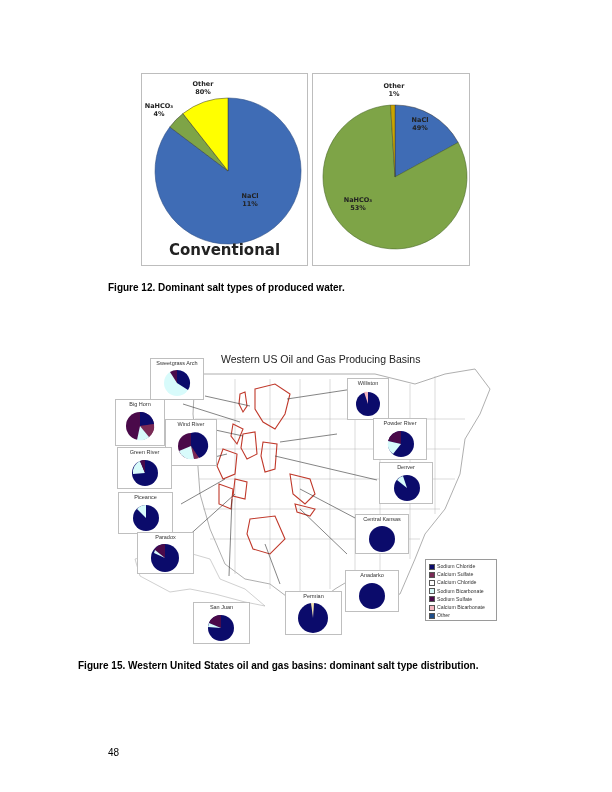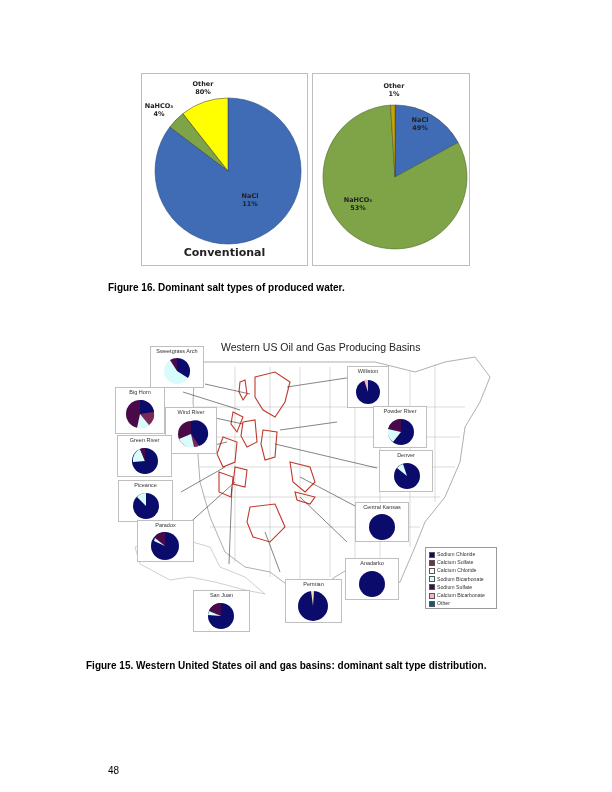--- a/index.html
+++ b/index.html
@@ -1,22 +1,22 @@
 <!DOCTYPE html>
 <html><head>
 <meta charset="utf-8">
 <style>
   html,body{margin:0;padding:0;background:#fff;}
   body{width:612px;height:792px;position:relative;overflow:hidden;font-family:"Liberation Sans",sans-serif;color:#000;}
   .chartbox{position:absolute;border:1px solid #bdbdbd;background:#fff;}
-  .chart-title{position:absolute;left:0;right:0;bottom:6px;text-align:center;font-weight:bold;font-size:11px;color:#222;font-family:"DejaVu Sans",sans-serif;}
+  .chart-title{position:absolute;left:0;right:0;bottom:6px;text-align:center;font-weight:bold;font-size:15px;color:#222;font-family:"DejaVu Sans",sans-serif;}
   .lbl{position:absolute;font-size:6.5px;font-weight:bold;text-align:center;line-height:8px;color:#222;font-family:"DejaVu Sans",sans-serif;}
   .caption{position:absolute;font-weight:bold;font-size:10px;}
-  .pagenum{position:absolute;font-size:10px;margin-top:18px;}
-  .mapwrap{position:absolute;left:115px;top:332px;width:385px;height:300px;}
+  .pagenum{position:absolute;font-size:10px;}
+  .mapwrap{position:absolute;left:115px;top:344px;width:385px;height:300px;}
   .map-title{position:absolute;left:106px;top:9px;font-size:10.5px;color:#222;}
   .basin{position:absolute;border:1px solid #bfbfbf;background:#fff;}
   .basin-name{position:absolute;left:0;right:0;top:1px;text-align:center;font-size:5.5px;color:#333;}
   .legend{position:absolute;left:310px;top:215px;width:72px;height:62px;border:1px solid #9a9a9a;background:#fff;padding:2px 3px;box-sizing:border-box;}
   .leg-item{font-size:5.2px;line-height:8.2px;color:#333;white-space:nowrap;}
   .sw{display:inline-block;width:4px;height:4px;margin-right:2px;border:0.5px solid #555;vertical-align:middle;}
 </style>
 </head>
 <body>
 
@@ -56,21 +56,21 @@
   <div class="lbl" style="left:96px;top:42px;width:22px;">
     <div>NaCl</div>
       <div>49%</div>
   </div>
   <div class="lbl" style="left:30px;top:122px;width:30px;">
     <div>NaHCO₃</div>
       <div>53%</div>
   </div>
 </div>
 
-<div class="caption" style="left:108px;top:282px;">Figure 16.  Dominant salt types of produced water.</div>
+<div class="caption" style="left:108px;top:282px;">Figure 12.  Dominant salt types of produced water.</div>
 
 <div class="mapwrap">
   <svg width="385" height="300" style="position:absolute;left:0;top:0">
 
     <path d="M80,30 L260,30 L300,40 L330,30 L360,25 L375,45 L365,70 L350,95 L345,130 L330,165 L310,190 L300,215 L285,250 L270,255 L245,230 L220,245 L200,260 L175,255 L155,240 L130,235 L110,220 L95,185 L85,150 L82,110 L78,70 Z" fill="none" stroke="#9a9a9a" stroke-width="0.8"></path>
 
     <g stroke="#b5b5b5" stroke-width="0.5" fill="none">
       <path d="M120,35 L120,230"></path>
         <path d="M155,35 L155,245"></path>
         <path d="M185,35 L185,255"></path>
@@ -224,15 +224,15 @@
     <div class="leg-item"><span class="sw" style="background:#0b0b6b"></span><span>Sodium Chloride</span></div>
     <div class="leg-item"><span class="sw" style="background:#7a2a55"></span><span>Calcium Sulfate</span></div>
     <div class="leg-item"><span class="sw" style="background:#ffffff"></span><span>Calcium Chloride</span></div>
     <div class="leg-item"><span class="sw" style="background:#d8fbfb"></span><span>Sodium Bicarbonate</span></div>
     <div class="leg-item"><span class="sw" style="background:#4a0a4a"></span><span>Sodium Sulfate</span></div>
     <div class="leg-item"><span class="sw" style="background:#f4b6c0"></span><span>Calcium Bicarbonate</span></div>
     <div class="leg-item"><span class="sw" style="background:#1f4e8a"></span><span>Other</span></div>
   </div>
 </div>
 
-<div class="caption" style="left:86px;top:660px;">Figure 15.  Western United States oil and gas basins:  dominant salt type distribution.</div>
+<div class="caption" style="left:78px;top:660px;">Figure 15.  Western United States oil and gas basins:  dominant salt type distribution.</div>
 
 <div class="pagenum" style="left:108px;top:747px;">48</div>
 
 </body></html>

